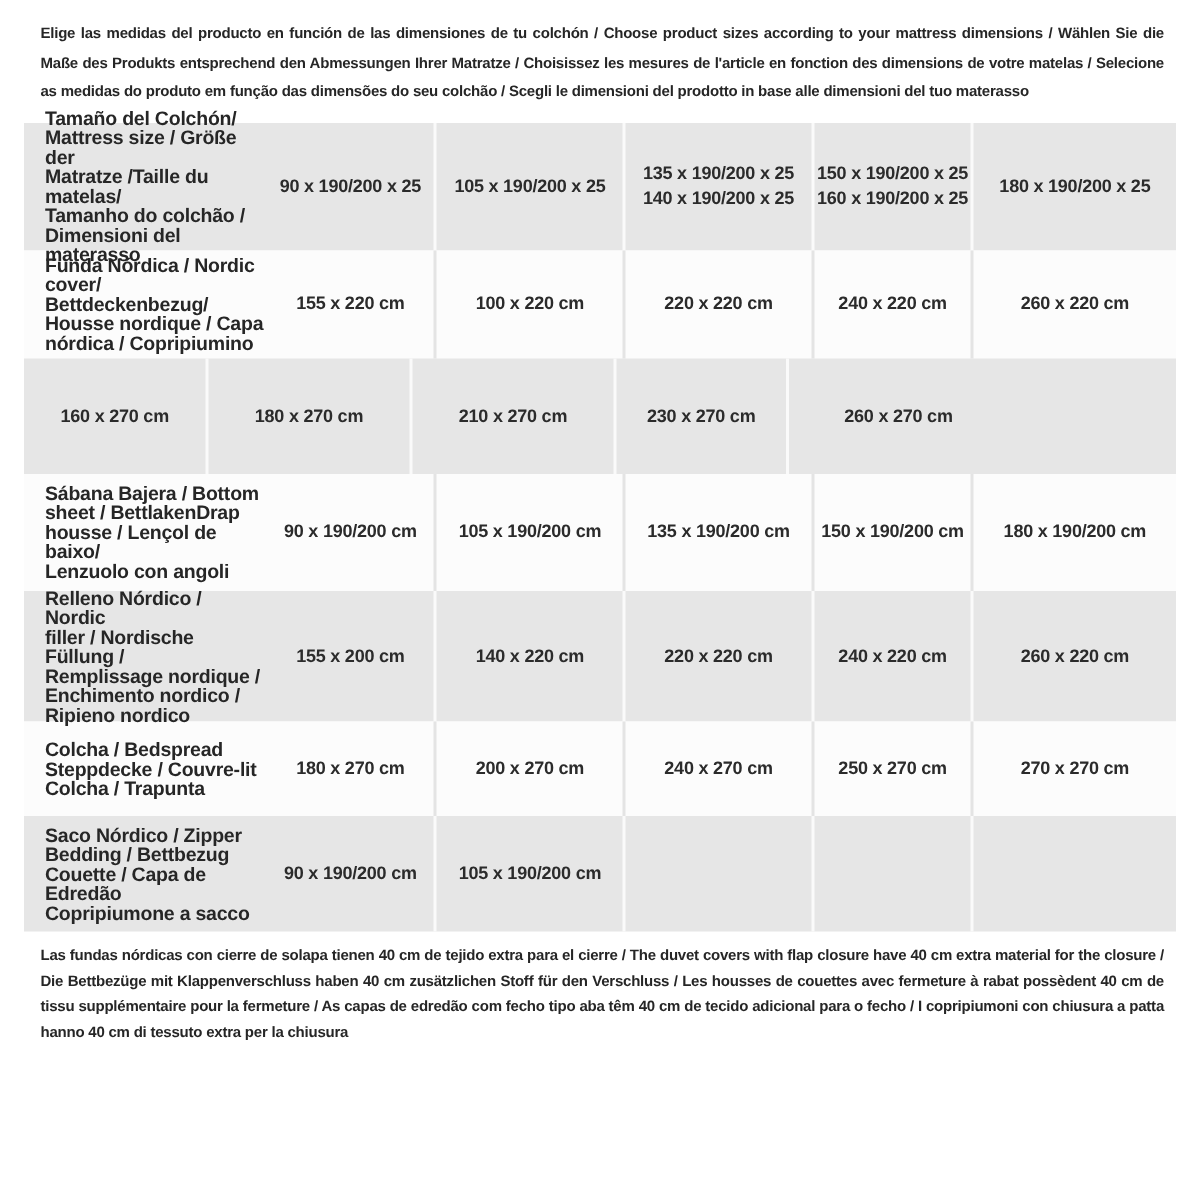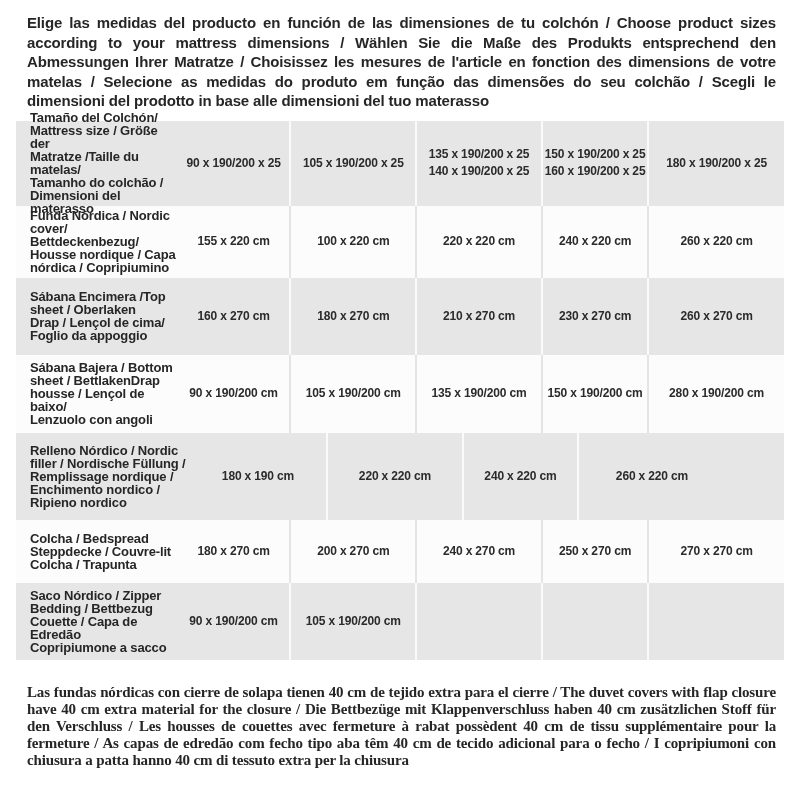--- a/index.html
+++ b/index.html
@@ -9,29 +9,28 @@
     font-family:"Liberation Sans","DejaVu Sans",sans-serif;
     font-weight:700;
     color:#2e2e2e;
     letter-spacing:-0.15px;
     overflow:hidden;
   }
   .page{width:800px;height:800px;box-sizing:border-box;padding-top:13px;}
 
   .note{
     margin:0 24px 0 27px;
-    font-size:15px;
+    font-size:10px;
     line-height:19.5px;
     text-align:justify;
     color:#262626;
   }
   .note.bottom{
-    margin-top:24px;
+    margin-top:8px;
     line-height:17px;
-    font-family:Liberation Serif, serif;
   }
 
   .size-table{
     margin:10px 16px 0 16px;
     width:768px;
   }
   .row{
     display:flex;
     align-items:stretch;
   }
@@ -105,50 +104,47 @@
 Housse nordique  / Capa
 nórdica / Copripiumino</div>
       <div class="cell c1">155 x 220 cm</div>
       <div class="cell c2">100 x 220 cm</div>
       <div class="cell c3">220 x 220 cm</div>
       <div class="cell c4">240 x 220 cm</div>
       <div class="cell c5">260 x 220 cm</div>
     </div>
 
     <div class="row">
-      <div class="label">Sábana Encimera /Top
-sheet / Oberlaken
-Drap / Lençol de cima/
-Foglio da appoggio</div>
       <div class="cell c1">160 x 270 cm</div>
       <div class="cell c2">180 x 270 cm</div>
       <div class="cell c3">210 x 270 cm</div>
       <div class="cell c4">230 x 270 cm</div>
       <div class="cell c5">260 x 270 cm</div>
     </div>
 
     <div class="row">
       <div class="label">Sábana Bajera / Bottom
 sheet / BettlakenDrap
 housse / Lençol de baixo/
 Lenzuolo con angoli</div>
       <div class="cell c1">90 x 190/200 cm</div>
       <div class="cell c2">105 x 190/200 cm</div>
       <div class="cell c3">135 x 190/200 cm</div>
       <div class="cell c4">150 x 190/200 cm</div>
-      <div class="cell c5">280 x 190/200 cm</div>
+      <div class="cell c5">180 x 190/200 cm</div>
     </div>
 
     <div class="row">
       <div class="label">Relleno Nórdico / Nordic
 filler / Nordische Füllung /
 Remplissage nordique /
 Enchimento nordico /
 Ripieno nordico</div>
-      <div class="cell c2">180 x 190 cm</div>
+      <div class="cell c1">155 x 200 cm</div>
+      <div class="cell c2">140 x 220 cm</div>
       <div class="cell c3">220 x 220 cm</div>
       <div class="cell c4">240 x 220 cm</div>
       <div class="cell c5">260 x 220 cm</div>
     </div>
 
 
     <div class="row">
       <div class="label">Colcha / Bedspread
 Steppdecke / Couvre-lit
 Colcha / Trapunta</div>

